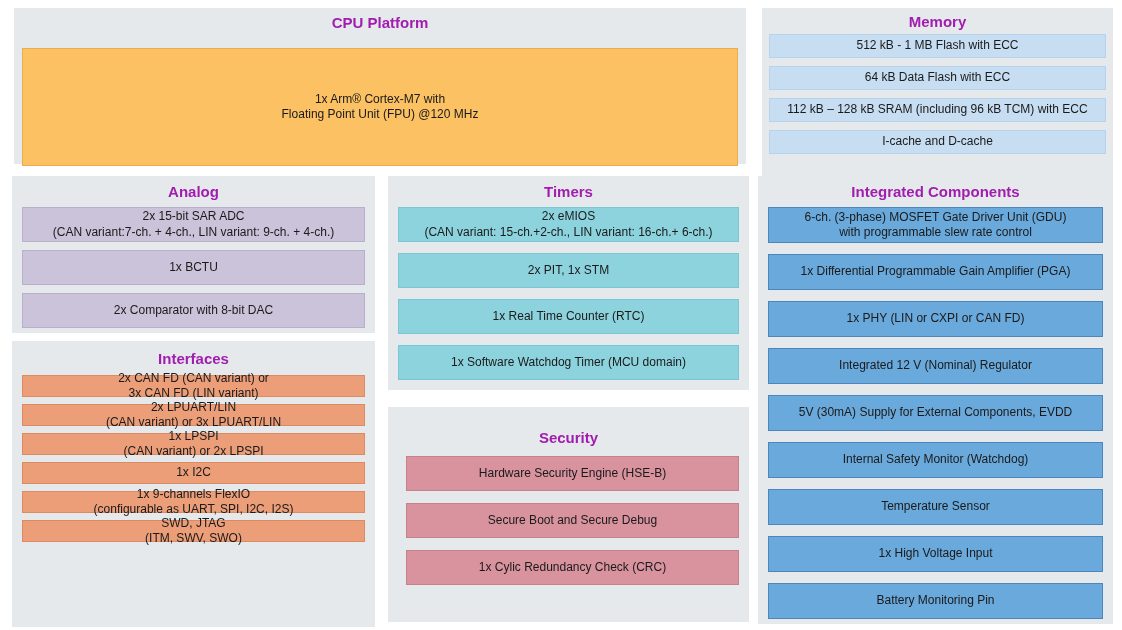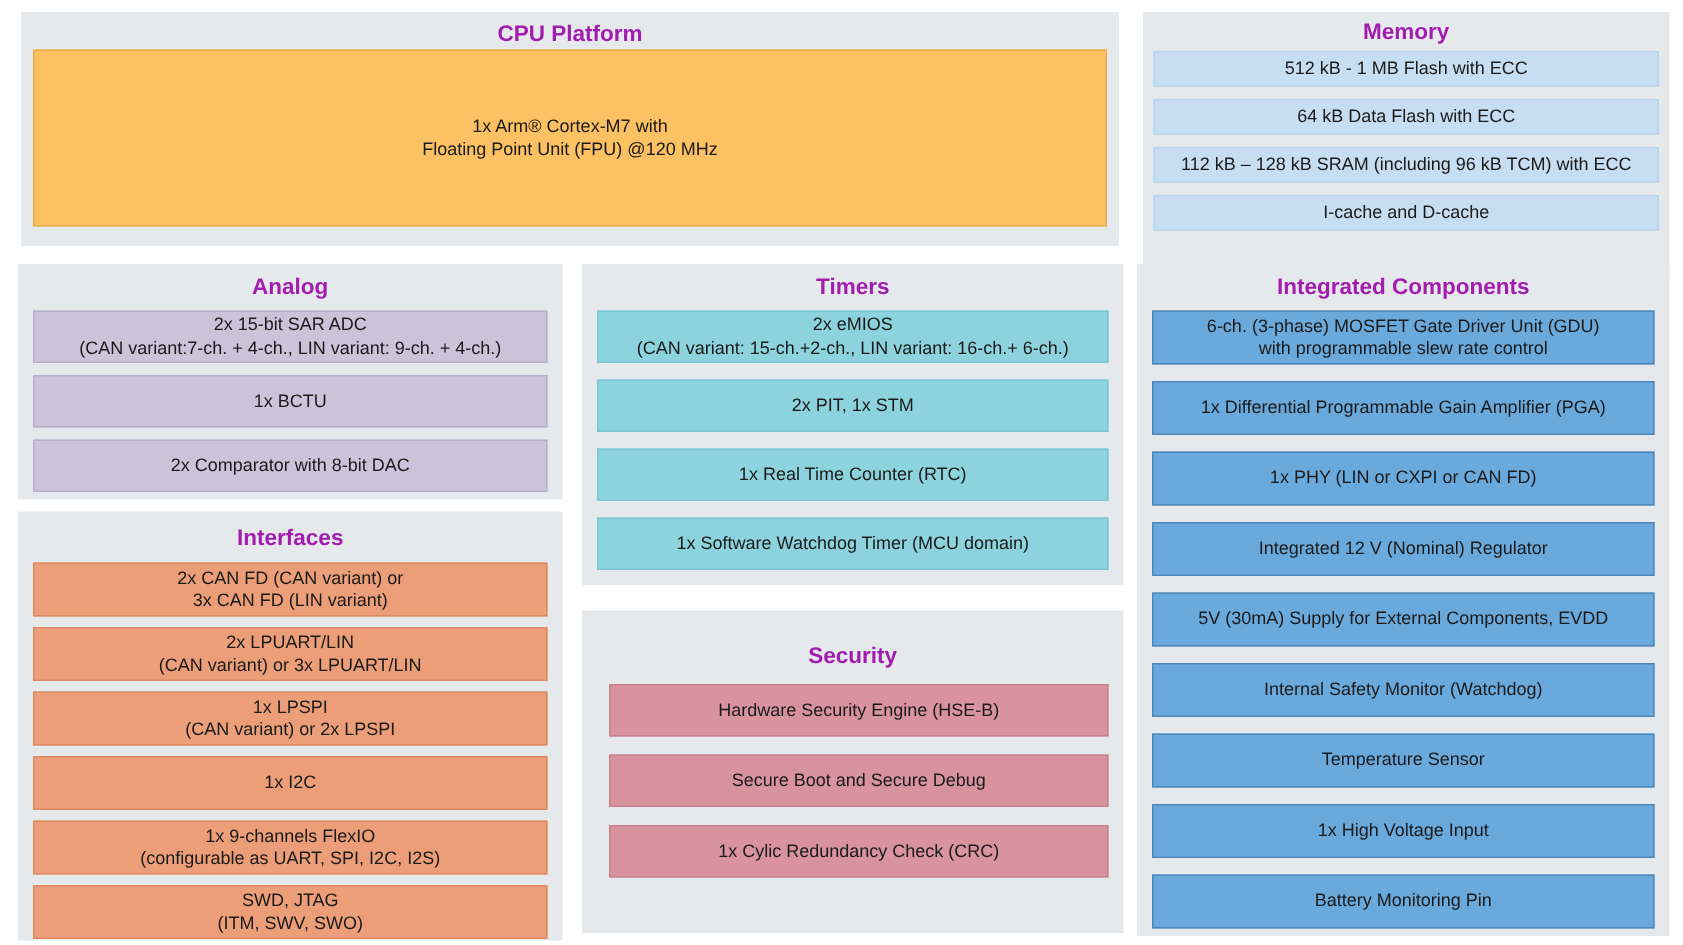--- a/index.html
+++ b/index.html
@@ -16,37 +16,37 @@
   .blocks { display:flex; flex-direction:column; padding:0 10px;justify-content:space-between; }
   .block {
     background:var(--fill); border:1px solid var(--bord);
     display:flex; flex-direction:column; align-items:center; justify-content:center;
     text-align:center; font-size:12px; color:#1a1a1a; line-height:1.28;
     white-space:pre-line; box-sizing:border-box; flex:none;
   }
 
   #cpu        { left:14px;  top:8px;   width:732px; height:156px; }
   #cpu .title { padding-top:5px; }
-  #cpu .blocks{ margin-top:1px; padding:0 8px; }
+  #cpu .blocks{ margin-top:16px; padding:0 8px; }
   #cpu .block { height:118px; }
 
   #memory        { left:762px; top:8px; width:351px; height:176px; }
   #memory .title { padding-top:4px; }
   #memory .blocks{ margin-top:3px; gap:8px; padding:0 7px; }
   #memory .block { height:24px; }
 
   #analog        { left:12px; top:176px; width:363px; height:157px; }
   #analog .title { padding-top:6px; }
   #analog .blocks{ margin-top:6px; gap:8px; }
   #analog .block { height:35px; }
 
   #interfaces        { left:12px; top:341px; width:363px; height:286px; }
   #interfaces .title { padding-top:8px; }
   #interfaces .blocks{ margin-top:7px; gap:7px; }
-  #interfaces .block { height:36px; }
+  #interfaces .block { height:22px; }
 
   #timers        { left:388px; top:176px; width:361px; height:214px; }
   #timers .title { padding-top:6px; }
   #timers .blocks{ margin-top:6px; gap:11px; }
   #timers .block { height:35px; }
 
   #security        { left:388px; top:407px; width:361px; height:215px; }
   #security .title { padding-top:21px; }
   #security .blocks{ margin-top:9px; gap:12px;padding-left:18px; }
   #security .block { height:35px; }

